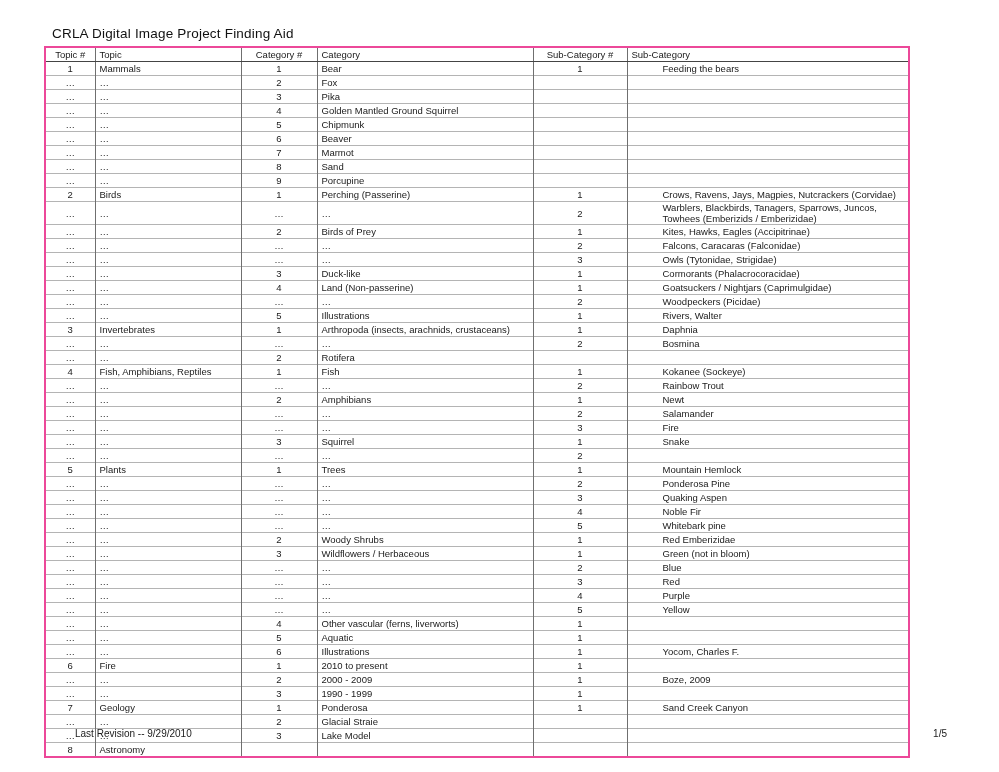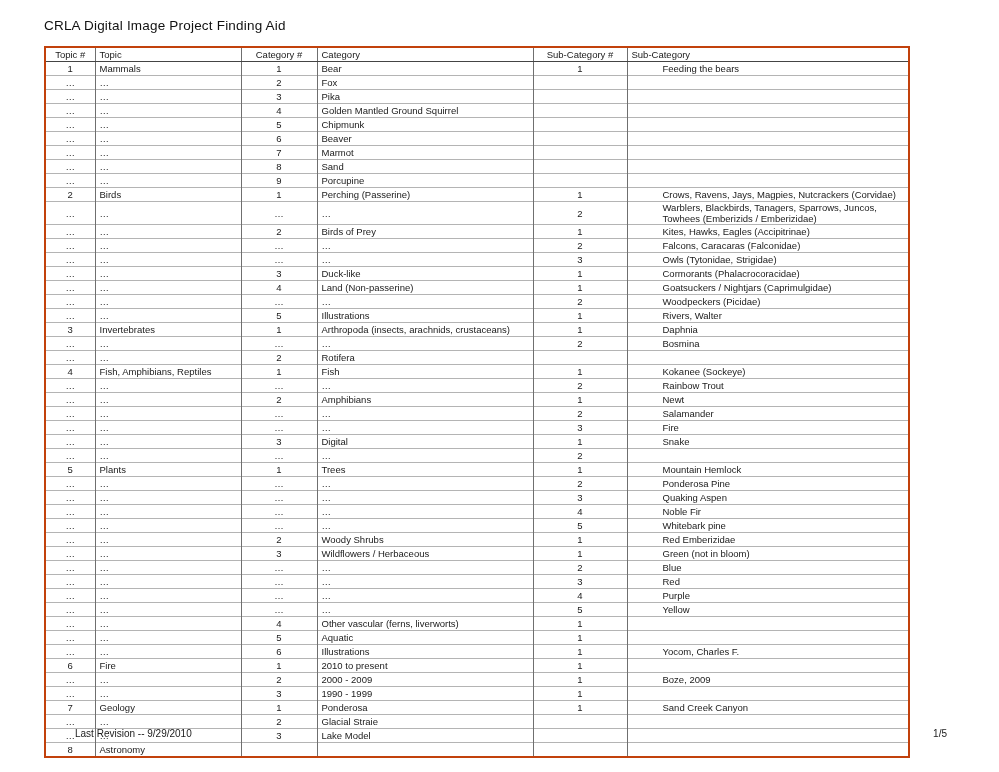--- a/index.html
+++ b/index.html
@@ -11,29 +11,29 @@
     color: #1a1a1a;
     overflow: hidden;
   }
   .page-title {
     position: absolute;
     left: 44px; top: 18px;
     font-size: 13.5px;
     font-weight: 400;
     color: #111;
     letter-spacing: 0.2px;
-    margin: 0;
+    margin: 8px;
   }
   table.finding-aid {
     position: absolute;
     left: 44px; top: 46px;
     width: 864px;
     border-collapse: collapse;
     table-layout: fixed;
-    border: 2px solid #c2410c;
+    border: 2px solid #ec4899;
   }
   table.finding-aid th,
   table.finding-aid td {
     font-size: 9.5px;
     line-height: 11px;
     font-weight: 400;
     padding: 0 4px;
     height: 13px;
     border-left: 1px solid #6f6f6f;
     border-top: 1px solid #b4b4b4;
@@ -302,21 +302,21 @@
         <td>…</td>
         <td>…</td>
         <td>…</td>
         <td>3</td>
         <td>Fire</td>
       </tr>
       <tr>
         <td>…</td>
         <td>…</td>
         <td>3</td>
-        <td>Digital</td>
+        <td>Squirrel</td>
         <td>1</td>
         <td>Snake</td>
       </tr>
       <tr>
         <td>…</td>
         <td>…</td>
         <td>…</td>
         <td>…</td>
         <td>2</td>
         <td></td>

